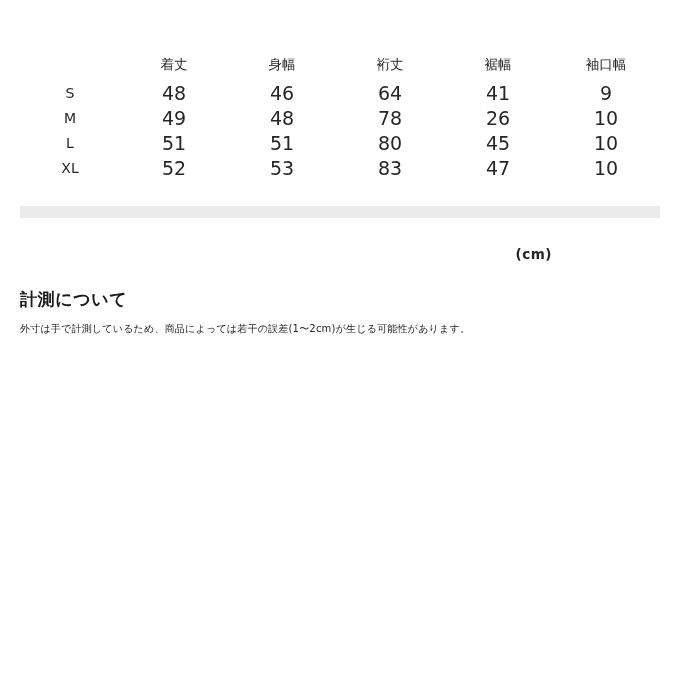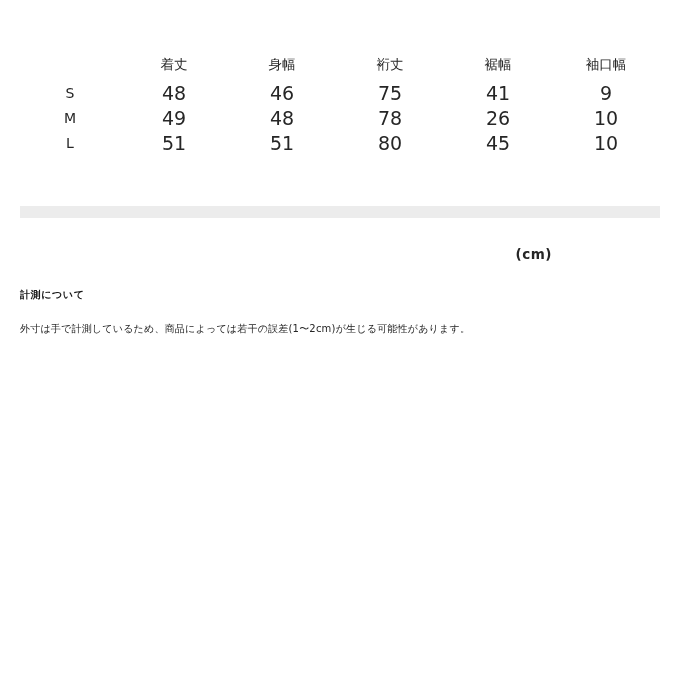--- a/index.html
+++ b/index.html
@@ -71,21 +71,21 @@
     letter-spacing: 0.5px;
     color: #262626;
     font-weight: bold;
   }
 
   
   .notes-title {
     position: absolute;
     left: 20px;
     top: 288px;
-    font-size: 10px;
+    font-size: 17px;
     font-weight: bold;
     letter-spacing: 0.6px;
     color: #1a1a1a;
   }
   .notes-body {
     position: absolute;
     left: 20px;
     top: 318px;
     width: 644px;
     font-size: 10px;
@@ -117,40 +117,48 @@
         <th>裄丈</th>
         <th>裾幅</th>
         <th>袖口幅</th>
       </tr>
     </thead>
     <tbody>
       <tr>
         <td class="size-label">S</td>
         <td>48</td>
         <td>46</td>
-        <td>75</td>
+        <td>64</td>
         <td>41</td>
         <td>9</td>
       </tr>
       <tr>
         <td class="size-label">M</td>
         <td>49</td>
         <td>48</td>
         <td>78</td>
         <td>26</td>
         <td>10</td>
       </tr>
       <tr>
         <td class="size-label">L</td>
         <td>51</td>
         <td>51</td>
         <td>80</td>
         <td>45</td>
         <td>10</td>
       </tr>
+      <tr>
+        <td class="size-label">XL</td>
+        <td>52</td>
+        <td>53</td>
+        <td>83</td>
+        <td>47</td>
+        <td>10</td>
+      </tr>
     </tbody>
   </table>
 
   <div class="band"></div>
 
   <div class="unit">(cm)</div>
 
   <div class="notes-title">計測について</div>
   <div class="notes-body">外寸は手で計測しているため、商品によっては若干の誤差(1〜2cm)が生じる可能性があります。</div>
 

